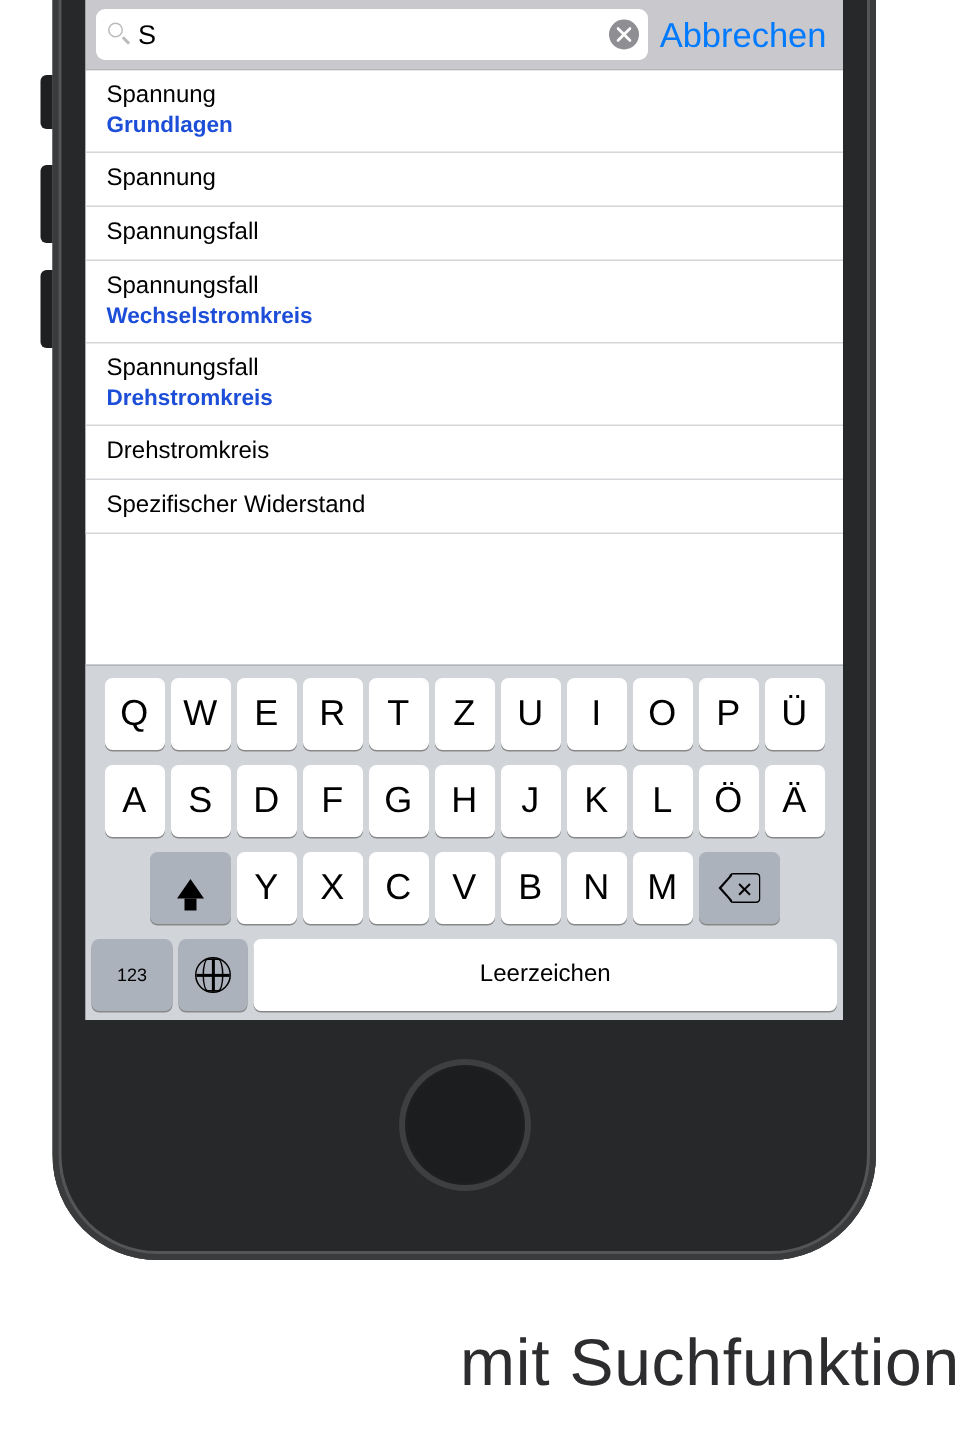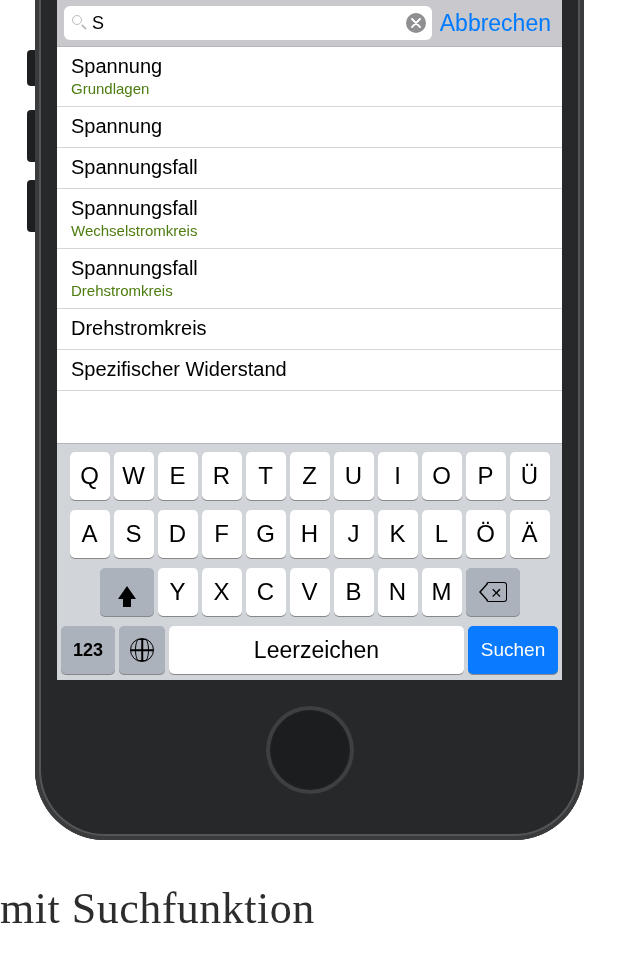--- a/index.html
+++ b/index.html
@@ -67,22 +67,22 @@
     color:#fff; font-size:14px; line-height:1;
   }
   .clear-btn svg { width:10px; height:10px; }
   .cancel-btn { color:#007aff; font-size:23px; padding:0 4px 0 0; }
   
   .results { background:#fff; }
   .row {
     padding:7px 14px 8px;
     border-bottom:1px solid #d6d6da;
   }
-  .row .title { font-size:20px; color:#000; line-height:1.25; }
-  .row .sub   { font-size:15px; color:#4d7c0f; line-height:1.2; margin-top:1px; }
+  .row .title { font-size:16px; color:#000; line-height:1.25; }
+  .row .sub   { font-size:15px; color:#1d4ed8; line-height:1.2; margin-top:1px;font-weight:bold; }
   
   .keyboard {
     position:absolute; left:0; right:0; bottom:0;
     background:#d1d4d9;
     padding:8px 4px 6px;
     border-top:1px solid #b0b3b8;
   }
   .krow { display:flex; gap:4px; margin-bottom:10px; justify-content:center; }
   .krow:last-child { margin-bottom:0; }
   .key {
@@ -91,23 +91,23 @@
     box-shadow:0 1px 0 #888;
     height:48px;
     display:flex; align-items:center; justify-content:center;
     font-size:24px; color:#000;
     flex:0 0 40px;
   }
   .row2 .key { flex:0 0 40px; }
   .key.util { background:#acb2bc; }
   .key.shift { flex:0 0 54px; }
   .key.bksp  { flex:0 0 54px; }
-  .key.num   { flex:0 0 54px; font-size:18px;font-weight:bold; }
+  .key.num   { flex:0 0 54px; font-size:12px; }
   .key.globe { flex:0 0 46px; }
-  .key.space { flex:1; font-size:23px; }
+  .key.space { flex:1; font-size:16px; }
   .key.search{ flex:0 0 90px; background:#0a7bff; color:#fff; font-size:19px; }
   .shift-glyph {
     width:0; height:0;
     border-left:9px solid transparent;
     border-right:9px solid transparent;
     border-bottom:13px solid #000;
     position:relative;
   }
   .shift-glyph::after { content:""; position:absolute; left:-4px; top:13px; width:8px; height:8px; background:#000; }
   .bksp-glyph { position:relative; width:28px; height:20px; }
@@ -116,26 +116,26 @@
   .bksp-glyph .tri2{ position:absolute; left:2.2px; top:2px; width:0; height:0; border-top:8px solid transparent; border-bottom:8px solid transparent; border-right:7px solid #acb2bc; }
   .bksp-glyph .x  { position:absolute; left:12px; top:3px; font-size:14px; color:#000; }
   .globe-glyph { width:24px; height:24px; border:1.8px solid #000; border-radius:50%; position:relative; }
   .globe-glyph::before { content:""; position:absolute; left:50%; top:0; bottom:0; width:1.5px; background:#000; transform:translateX(-50%);}
   .globe-glyph::after  { content:""; position:absolute; top:50%; left:0; right:0; height:1.5px; background:#000; transform:translateY(-50%);}
   .globe-ell { position:absolute; left:4px; right:4px; top:0; bottom:0; border:1.5px solid #000; border-radius:50%/100%; }
   
   .caption {
     position:absolute;
     left:0; right:0; bottom:26px;
-    text-align:left;
+    text-align:right;
     font-size:44px;
     font-weight:300;
     letter-spacing:0.5px;
     color:#2d2d2f;
-    font-family: Liberation Serif, serif;
+    font-family: Liberation Sans, sans-serif;
   }
 </style>
 </head>
 <body>
 
 <div class="phone">
   <div class="side-btn mute"></div>
   <div class="side-btn volu"></div>
   <div class="side-btn vold"></div>
 
@@ -226,21 +226,20 @@
         </div>
       </div>
       <div class="krow row4">
         <div class="key util num">123</div>
         <div class="key util globe">
           <span class="globe-glyph">
               <span class="globe-ell"></span>
             </span>
         </div>
         <div class="key space">Leerzeichen</div>
-        <div class="key search">Suchen</div>
       </div>
     </div>
 
   </div>
 
   <div class="home-btn"></div>
 </div>
 
 <div class="caption">mit Suchfunktion</div>
 

